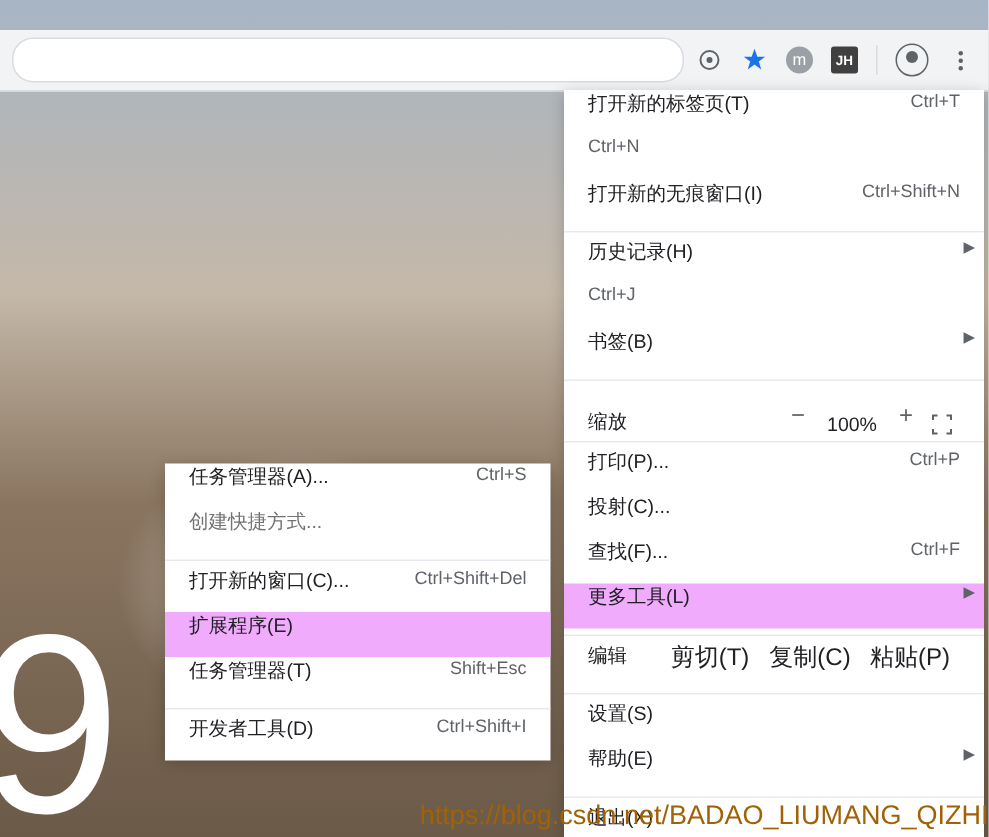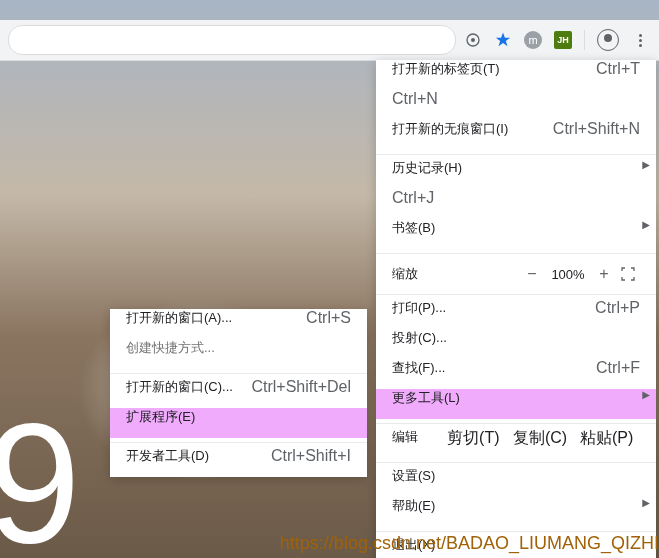--- a/index.html
+++ b/index.html
@@ -5,37 +5,37 @@
   html,body{margin:0;padding:0;width:659px;height:558px;font-family:"Microsoft YaHei","Segoe UI",Arial,sans-serif;font-size:13px;color:#202124;overflow:hidden;background:#fff}
   .bg{position:absolute;inset:0;background:linear-gradient(180deg,#a8b5c5 0%,#c4b8a8 35%,#8a7560 60%,#6b5a48 100%)}
   .bg::after{content:"";position:absolute;inset:0;background:radial-gradient(ellipse 200px 150px at 30% 70%,rgba(255,255,255,.6),transparent 60%)}
   .big-9{position:absolute;left:-14px;bottom:-10px;font-size:170px;font-weight:300;color:#fff;line-height:1;font-family:Arial,sans-serif}
   .topbar{position:absolute;top:20px;left:0;right:0;height:40px;display:flex;align-items:center;background:#f1f3f4;border-bottom:1px solid #dadce0;z-index:10}
   .omnibox{flex:1;height:28px;margin:0 8px;background:#fff;border:1px solid #dadce0;border-radius:14px}
   .top-icons{display:flex;align-items:center;gap:12px;padding-right:10px}
   .icn{width:18px;height:18px;display:flex;align-items:center;justify-content:center;cursor:pointer}
   .circle{width:18px;height:18px;border-radius:50%;background:#5f6368}
   .circle.m{background:#9aa0a6;color:#fff;font-size:11px;display:flex;align-items:center;justify-content:center}
-  .badge-jh{width:18px;height:18px;background:#4d7c0f;color:#fff;font-size:9px;font-weight:bold;display:flex;align-items:center;justify-content:center;border-radius:2px}
+  .badge-jh{width:18px;height:18px;background:#404040;color:#fff;font-size:9px;font-weight:bold;display:flex;align-items:center;justify-content:center;border-radius:2px}
   .sep{width:1px;height:20px;background:#dadce0}
   .person{width:20px;height:20px;border-radius:50%;border:1px solid #5f6368;display:flex;align-items:center;justify-content:center}
   .person::before{content:"";width:8px;height:8px;border-radius:50%;background:#5f6368;position:relative;top:-2px}
   .dots{display:flex;flex-direction:column;gap:2px}
   .dots span{width:3px;height:3px;border-radius:50%;background:#5f6368}
   .menu{position:absolute;background:#fff;box-shadow:0 2px 10px rgba(0,0,0,.2);z-index:20}
   .main-menu{top:60px;right:3px;width:280px}
   .sub-menu{top:309px;left:110px;width:257px}
   .row{display:flex;align-items:flex-start;height:30px;padding:0 16px;cursor:pointer;position:relative}
   .row.hl{background:#f0abfc}
   .row .lbl{flex:1}
-  .row .kbd{color:#5f6368;font-size:16px}
+  .row .kbd{color:#5f6368;font-size:12px}
   .row .arr{position:absolute;right:6px;font-size:10px;color:#5f6368}
   .row.disabled{color:#737373;cursor:default}
   .hr{height:1px;background:#e8eaed;margin:4px 0}
-  .zoom-row{display:flex;align-items:center;height:32px;padding:0 16px}
+  .zoom-row{display:flex;align-items:flex-end;height:32px;padding:0 16px}
   .zoom-row .lbl{flex:1}
   .zoom-btn{width:24px;height:24px;display:flex;align-items:center;justify-content:center;cursor:pointer;color:#5f6368;font-size:16px}
   .zoom-val{width:48px;text-align:center}
   .fs{display:flex;align-items:center;justify-content:center;width:24px;cursor:pointer}
   .edit-row{display:flex;align-items:flex-start;height:30px;padding:0 16px}
   .edit-row .lbl{width:48px}
   .edit-row .act{flex:1;text-align:center;cursor:pointer;font-size:16px}
   .qr{position:absolute;right:12px;bottom:45px;width:230px;height:230px;z-index:5;opacity:.9}
   .qr-grid{width:100%;height:100%;display:grid;grid-template-columns:repeat(21,1fr);grid-template-rows:repeat(21,1fr)}
   .qr-cell{background:#687a8b}
@@ -144,33 +144,37 @@
       <span class="arr">▶</span>
     </div>
   <div class="hr"></div>
   <div class="row">
       <span class="lbl">退出(X)</span>
     </div>
 </div>
 
 <div class="menu sub-menu">
   <div class="row">
-      <span class="lbl">打开新的窗口(A)...</span>
+      <span class="lbl">任务管理器(A)...</span>
       <span class="kbd">Ctrl+S</span>
     </div>
   <div class="row disabled">
       <span class="lbl">创建快捷方式...</span>
     </div>
   <div class="hr"></div>
   <div class="row">
       <span class="lbl">打开新的窗口(C)...</span>
       <span class="kbd">Ctrl+Shift+Del</span>
     </div>
   <div class="row hl">
       <span class="lbl">扩展程序(E)</span>
+    </div>
+  <div class="row">
+      <span class="lbl">任务管理器(T)</span>
+      <span class="kbd">Shift+Esc</span>
     </div>
   <div class="hr"></div>
   <div class="row">
       <span class="lbl">开发者工具(D)</span>
       <span class="kbd">Ctrl+Shift+I</span>
     </div>
 </div>
 
 <div class="qr">
     <div class="qr-grid" id="qrgrid">

